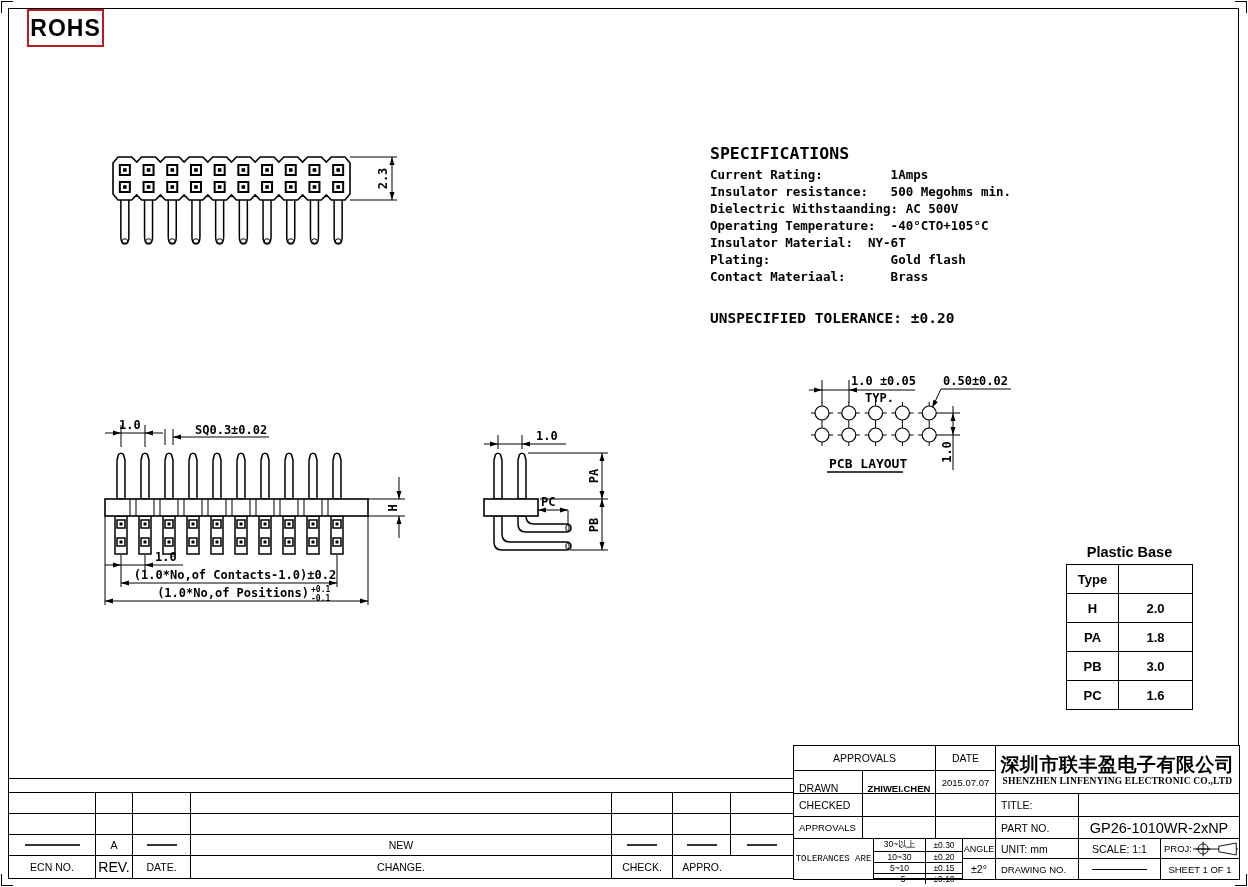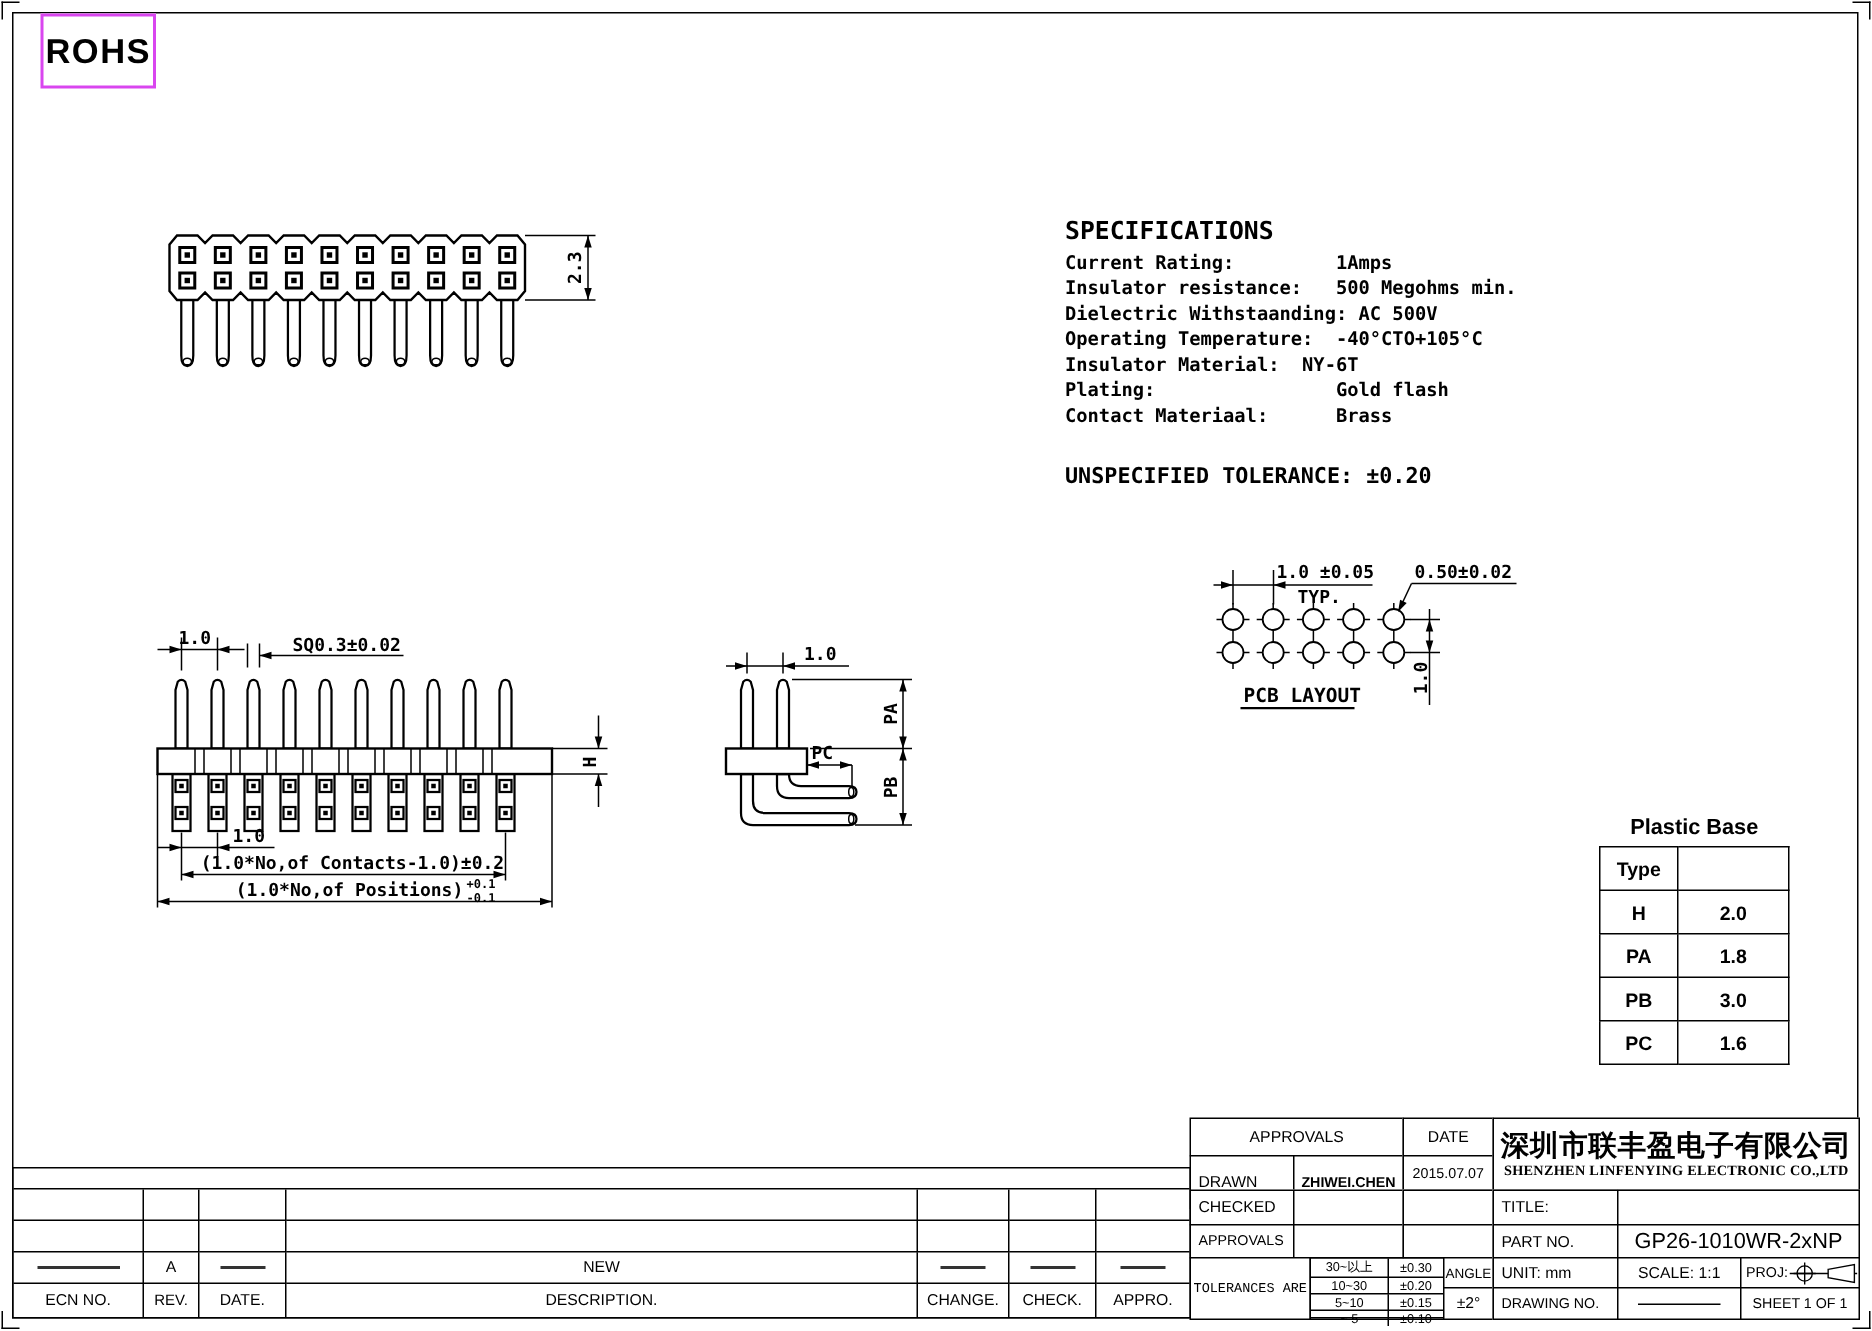--- a/index.html
+++ b/index.html
@@ -5,22 +5,22 @@
   * { margin:0; padding:0; box-sizing:border-box; }
   body { background:#fff; }
   .sheet { position:relative; width:1248px; height:887px; background:#fff; overflow:hidden;
            font-family:"Liberation Sans",sans-serif; color:#000; }
   .frame { position:absolute; left:8px; top:8px; width:1231px; height:871px; border:1.5px solid #000; }
   .cm { position:absolute; width:12px; height:12px; }
   .cm-tl { left:1px; top:1px; border-left:1.5px solid #000; border-top:1.5px solid #000; }
   .cm-tr { right:1px; top:1px; border-right:1.5px solid #000; border-top:1.5px solid #000; }
   .cm-bl { left:1px; bottom:1px; border-left:1.5px solid #000; border-bottom:1.5px solid #000; }
   .cm-br { right:1px; bottom:1px; border-right:1.5px solid #000; border-bottom:1.5px solid #000; }
-  .rohs { position:absolute; left:27px; top:9px; width:77px; height:50px; background:#fff;
-          border:2px solid #d946ef; display:flex; align-items:center; justify-content:center;
+  .rohs { position:absolute; left:27px; top:9px; width:77px; height:38px; background:#fff;
+          border:2px solid #b91c1c; display:flex; align-items:center; justify-content:center;
           font:bold 23px "Liberation Sans",sans-serif; letter-spacing:1px; }
   .specs { position:absolute; left:710px; top:144px; }
   .specs-title { font:bold 16.5px "DejaVu Sans Mono",monospace; margin-bottom:3px; }
   .spec-line { font:bold 12.5px "DejaVu Sans Mono",monospace; line-height:17px; white-space:pre; }
   .unspec { position:absolute; left:710px; top:310px; font:bold 14.5px "DejaVu Sans Mono",monospace; }
   svg text { fill:#000; }
   .dim-txt { font:bold 12px "DejaVu Sans Mono",monospace; }
   .dim-txt-sm { font:bold 8px "DejaVu Sans Mono",monospace; }
   .pcb-title { font:bold 13px "DejaVu Sans Mono",monospace; }
   
@@ -476,20 +476,19 @@
     <div class="rv-cell">
         <div class="dashline" style="width:30px;"></div>
       </div>
     <div class="rv-cell">
         <div class="dashline" style="width:30px;"></div>
       </div>
     <div class="rv-cell rv-last">
         <div class="dashline" style="width:30px;"></div>
       </div>
     <div class="rv-cell rv-bot">ECN  NO.</div>
-    <div class="rv-cell rv-bot" style="font-size:10px;">REV.</div>
+    <div class="rv-cell rv-bot" style="font-size:14px;">REV.</div>
     <div class="rv-cell rv-bot">DATE.</div>
-    <div class="rv-cell rv-bot">DESCRIPTION.</div>
     <div class="rv-cell rv-bot">CHANGE.</div>
     <div class="rv-cell rv-bot">CHECK.</div>
     <div class="rv-cell rv-bot rv-last">APPRO.</div>
   </div>
 </div>
 
 </body></html>

